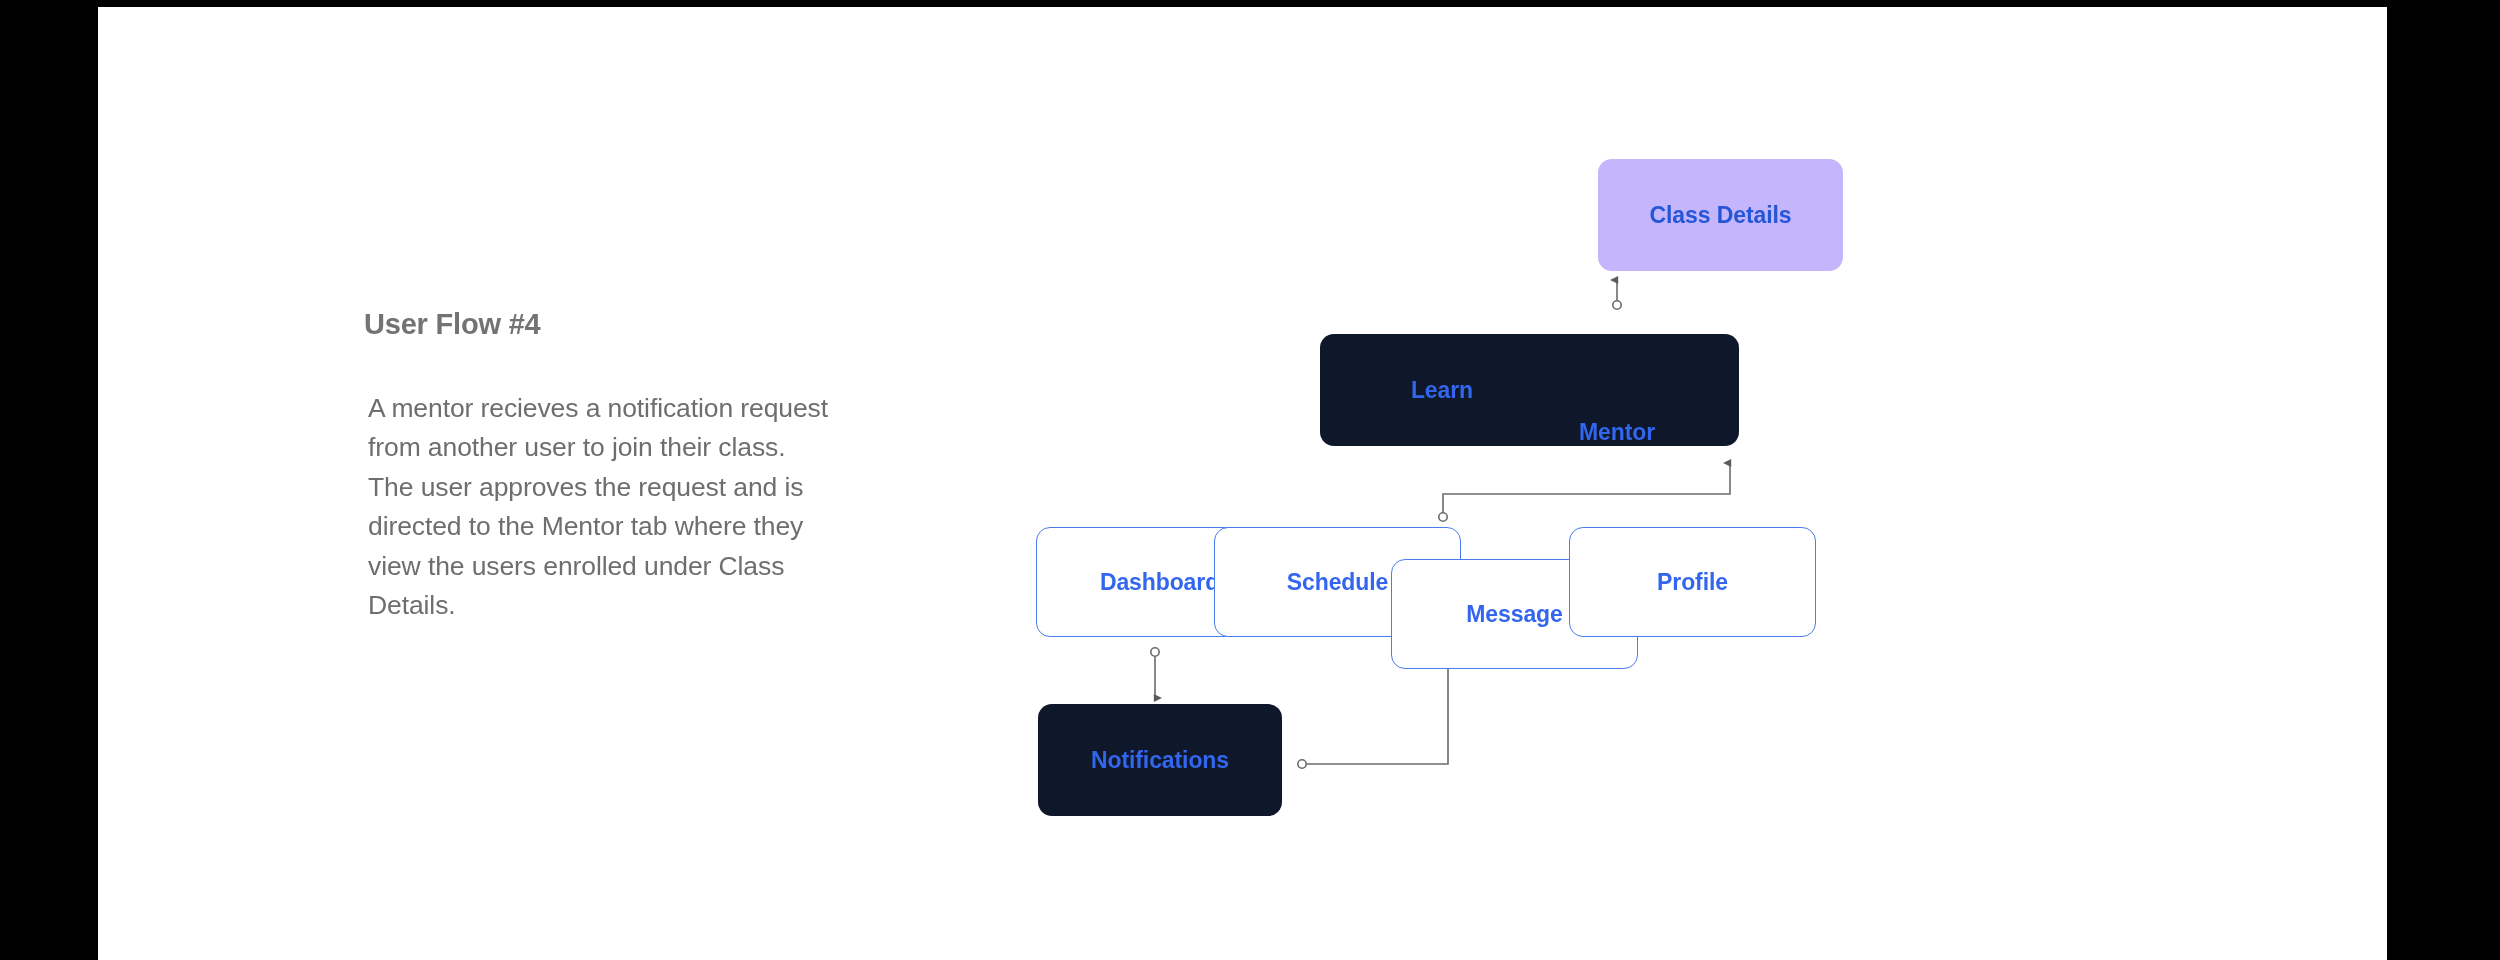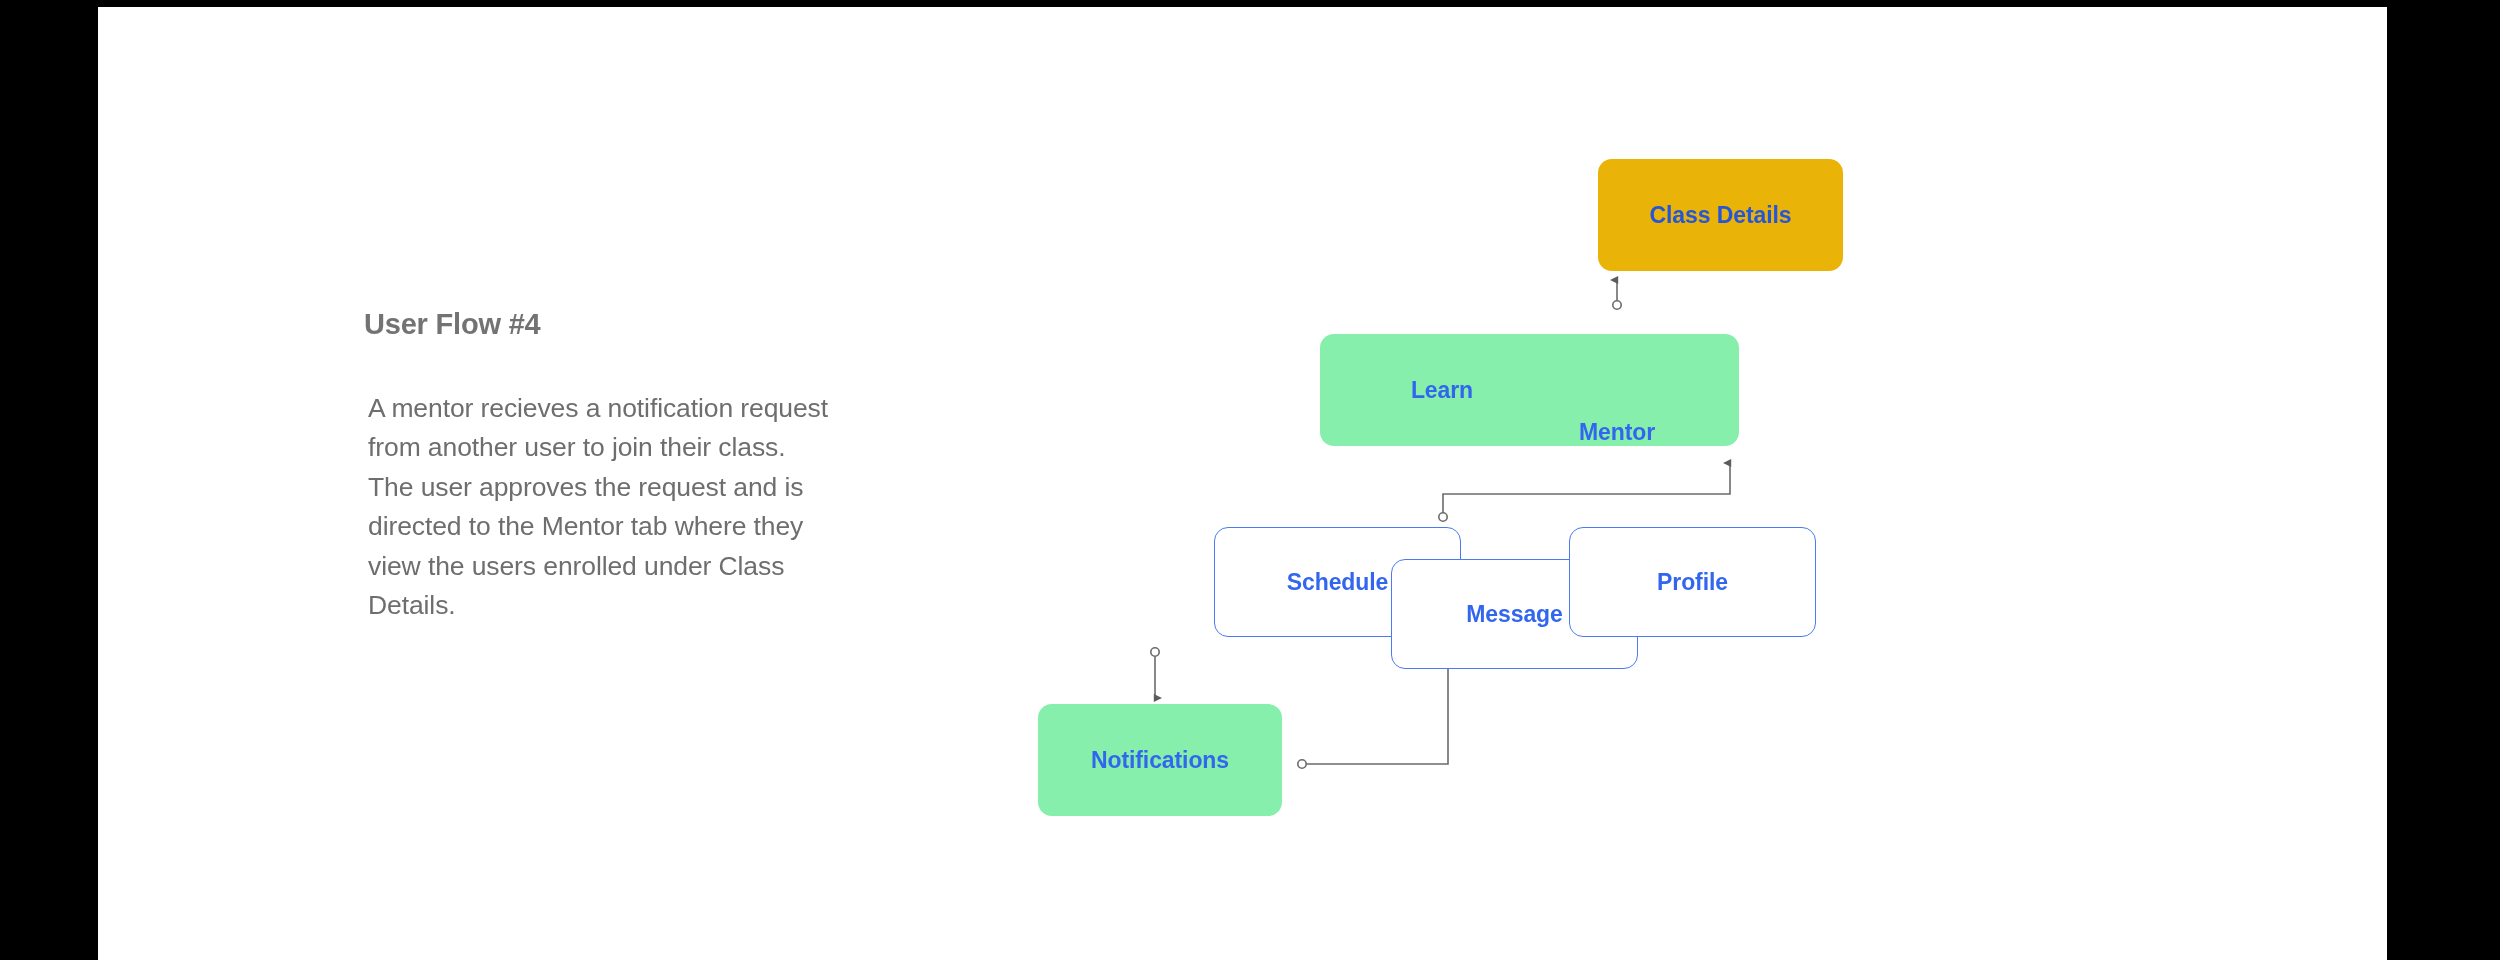--- a/index.html
+++ b/index.html
@@ -80,22 +80,22 @@
     align-items: center;
     justify-content: center;
     box-sizing: border-box;
     border-radius: 14px;
     font-size: 23px;
     font-weight: bold;
     letter-spacing: -0.1px;
     text-align: center;
     user-select: none;
   }
-  .node.solid-strong { background: #eab308; color: #2556d8; }
-  .node.solid-light  { background: #86efac; color: #3366ee; }
+  .node.solid-strong { background: #c4b5fd; color: #2556d8; }
+  .node.solid-light  { background: #0f172a; color: #3366ee; }
   .node.outlined     { background: #ffffff; color: #3366ee;
                        border: 1.6px solid #4a7bf0; }
 </style>
 </head>
 <body>
 
 <div id="frame">
   <div id="canvas">
 
     <div id="text-block">
@@ -138,20 +138,23 @@
       </div>
 
       <div class="node solid-light" style="left:1222px; top:327px; width:244px; height:112px;">
         <span>Learn</span>
       </div>
 
       <div class="node solid-light" style="left:1397px; top:327px; width:244px; height:112px;align-items:flex-end;">
         <span>Mentor</span>
       </div>
 
+      <div class="node outlined" style="left:938px; top:520px; width:247px; height:110px;">
+        <span>Dashboard</span>
+      </div>
 
       <div class="node outlined" style="left:1116px; top:520px; width:247px; height:110px;">
         <span>Schedule</span>
       </div>
 
       <div class="node outlined" style="left:1293px; top:520px; width:247px; height:110px;margin-top:32px;">
         <span>Message</span>
       </div>
 
       <div class="node solid-light" style="left:940px; top:697px; width:244px; height:112px;">

